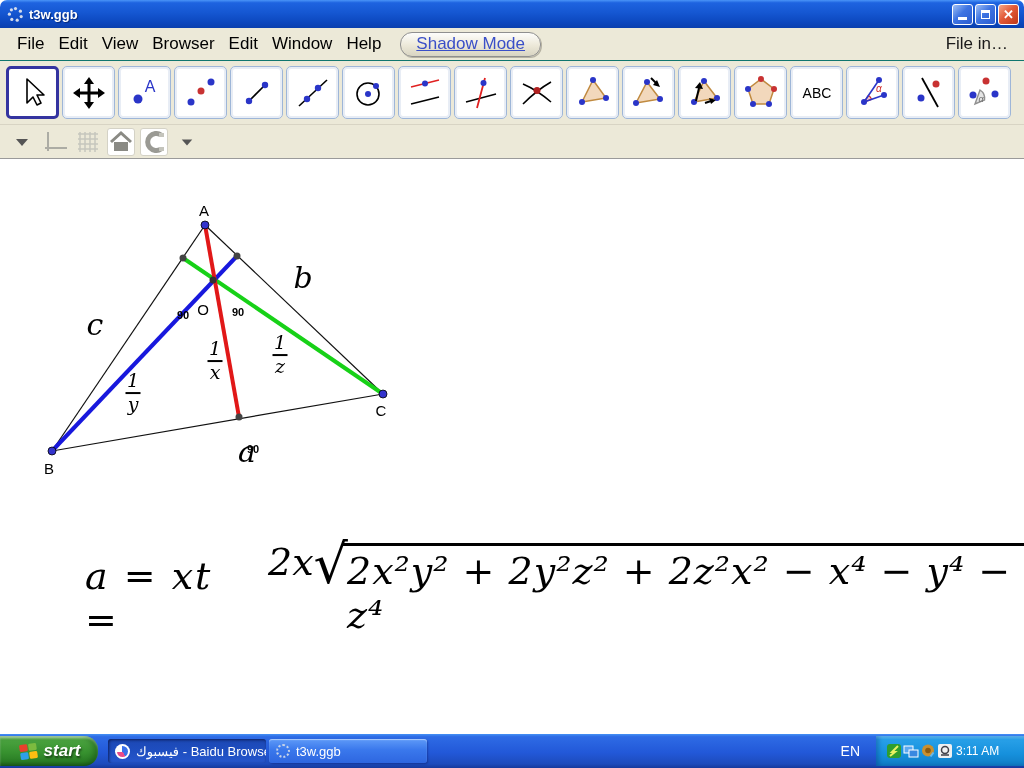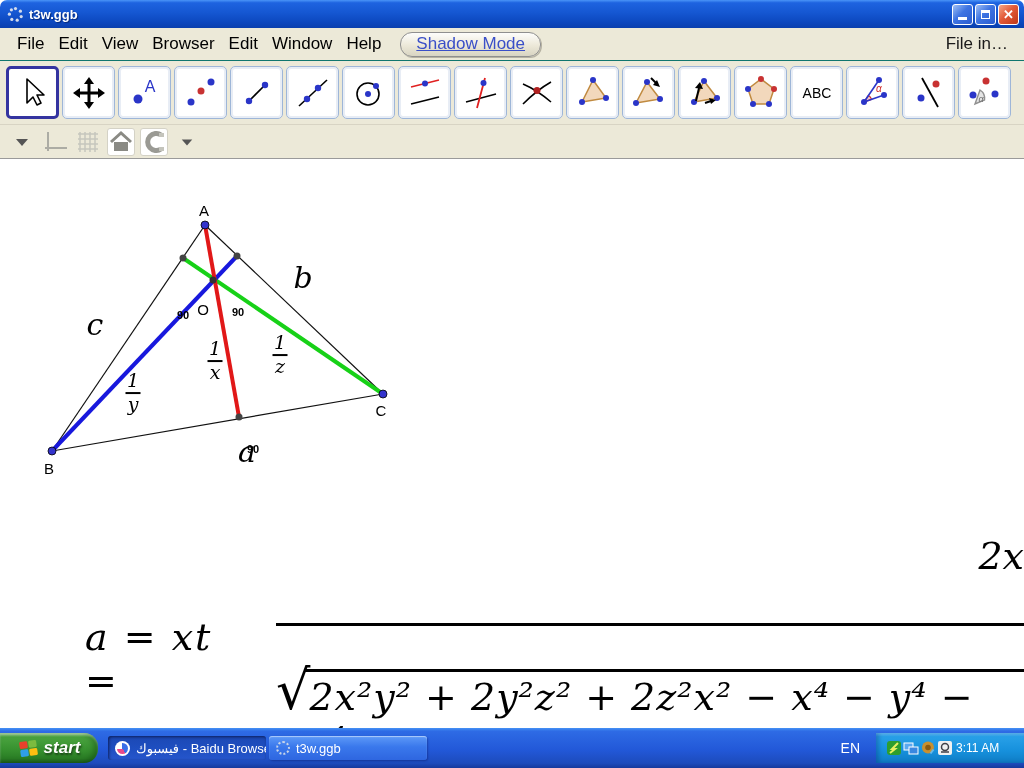--- a/index.html
+++ b/index.html
@@ -52,29 +52,29 @@
   .deg { font-size:11px; font-weight:bold;margin-top:43px; }
   .side-label { font-family:"DejaVu Serif",serif; font-style:italic; font-size:30px; }
   .mini-frac { position:absolute; transform:translate(-50%,-50%); font-family:"DejaVu Serif",serif;
     font-style:italic; font-size:19px; line-height:1.05; text-align:center; color:#000; }
   .mf-bar { height:2px; background:#000; margin:1px auto; }
 
   
   .formula { position:absolute; left:85px; top:374px; display:flex; align-items:center;
     font-family:"DejaVu Serif",serif; color:#000; }
   .f-lhs { font-style:italic; font-size:38px; margin-right:18px; letter-spacing:2px;margin-top:20px; }
-  .frac { display:flex; flex-direction:column; align-items:flex-end;gap:40px; }
+  .frac { display:flex; flex-direction:row; align-items:flex-start; }
   .f-num { font-style:italic; font-size:38px; padding-bottom:5px; }
   .f-bar { align-self:stretch; height:3px; background:#000; }
   .f-den { display:flex; align-items:flex-start; margin-top:3px; }
   .f-radical { font-size:54px; line-height:48px; margin-right:-6px; transform:translateY(-2px); }
   .f-radicand { font-style:italic; font-size:38px; border-top:3px solid #000; padding:3px 10px 0 5px; letter-spacing:1px; }
 
   
-  .taskbar { position:absolute; left:0; right:0; bottom:0; height:40px;
+  .taskbar { position:absolute; left:0; right:0; bottom:0; height:34px;
     background:linear-gradient(180deg,#4591F5 0%,#2E6BE5 8%,#2258D8 55%,#1D4BBC 88%,#16399C 100%);
     display:flex; align-items:center; }
   .start-btn { height:30px; width:98px; border-radius:0 14px 14px 0;
     background:linear-gradient(180deg,#8ED07E 0%,#4AA33F 14%,#37912F 55%,#2A7D25 85%,#1E5E1B 100%);
     display:flex; align-items:center; justify-content:center; gap:5px;
     box-shadow:inset -4px 0 6px rgba(0,40,0,.35), inset 0 2px 2px rgba(255,255,255,.4); }
   .start-text { color:#fff; font-weight:bold; font-style:italic; font-size:17px; text-shadow:1px 2px 2px rgba(0,0,0,.5); }
   .task-btn { height:24px; width:158px; border-radius:3px; display:flex; align-items:center; gap:6px;
     padding:0 7px; color:#fff; font-size:13px; overflow:hidden; white-space:nowrap; }
   .task-active { margin-left:10px; background:linear-gradient(180deg,#1C48B4 0%,#1E4EC0 50%,#2656CC 100%);

